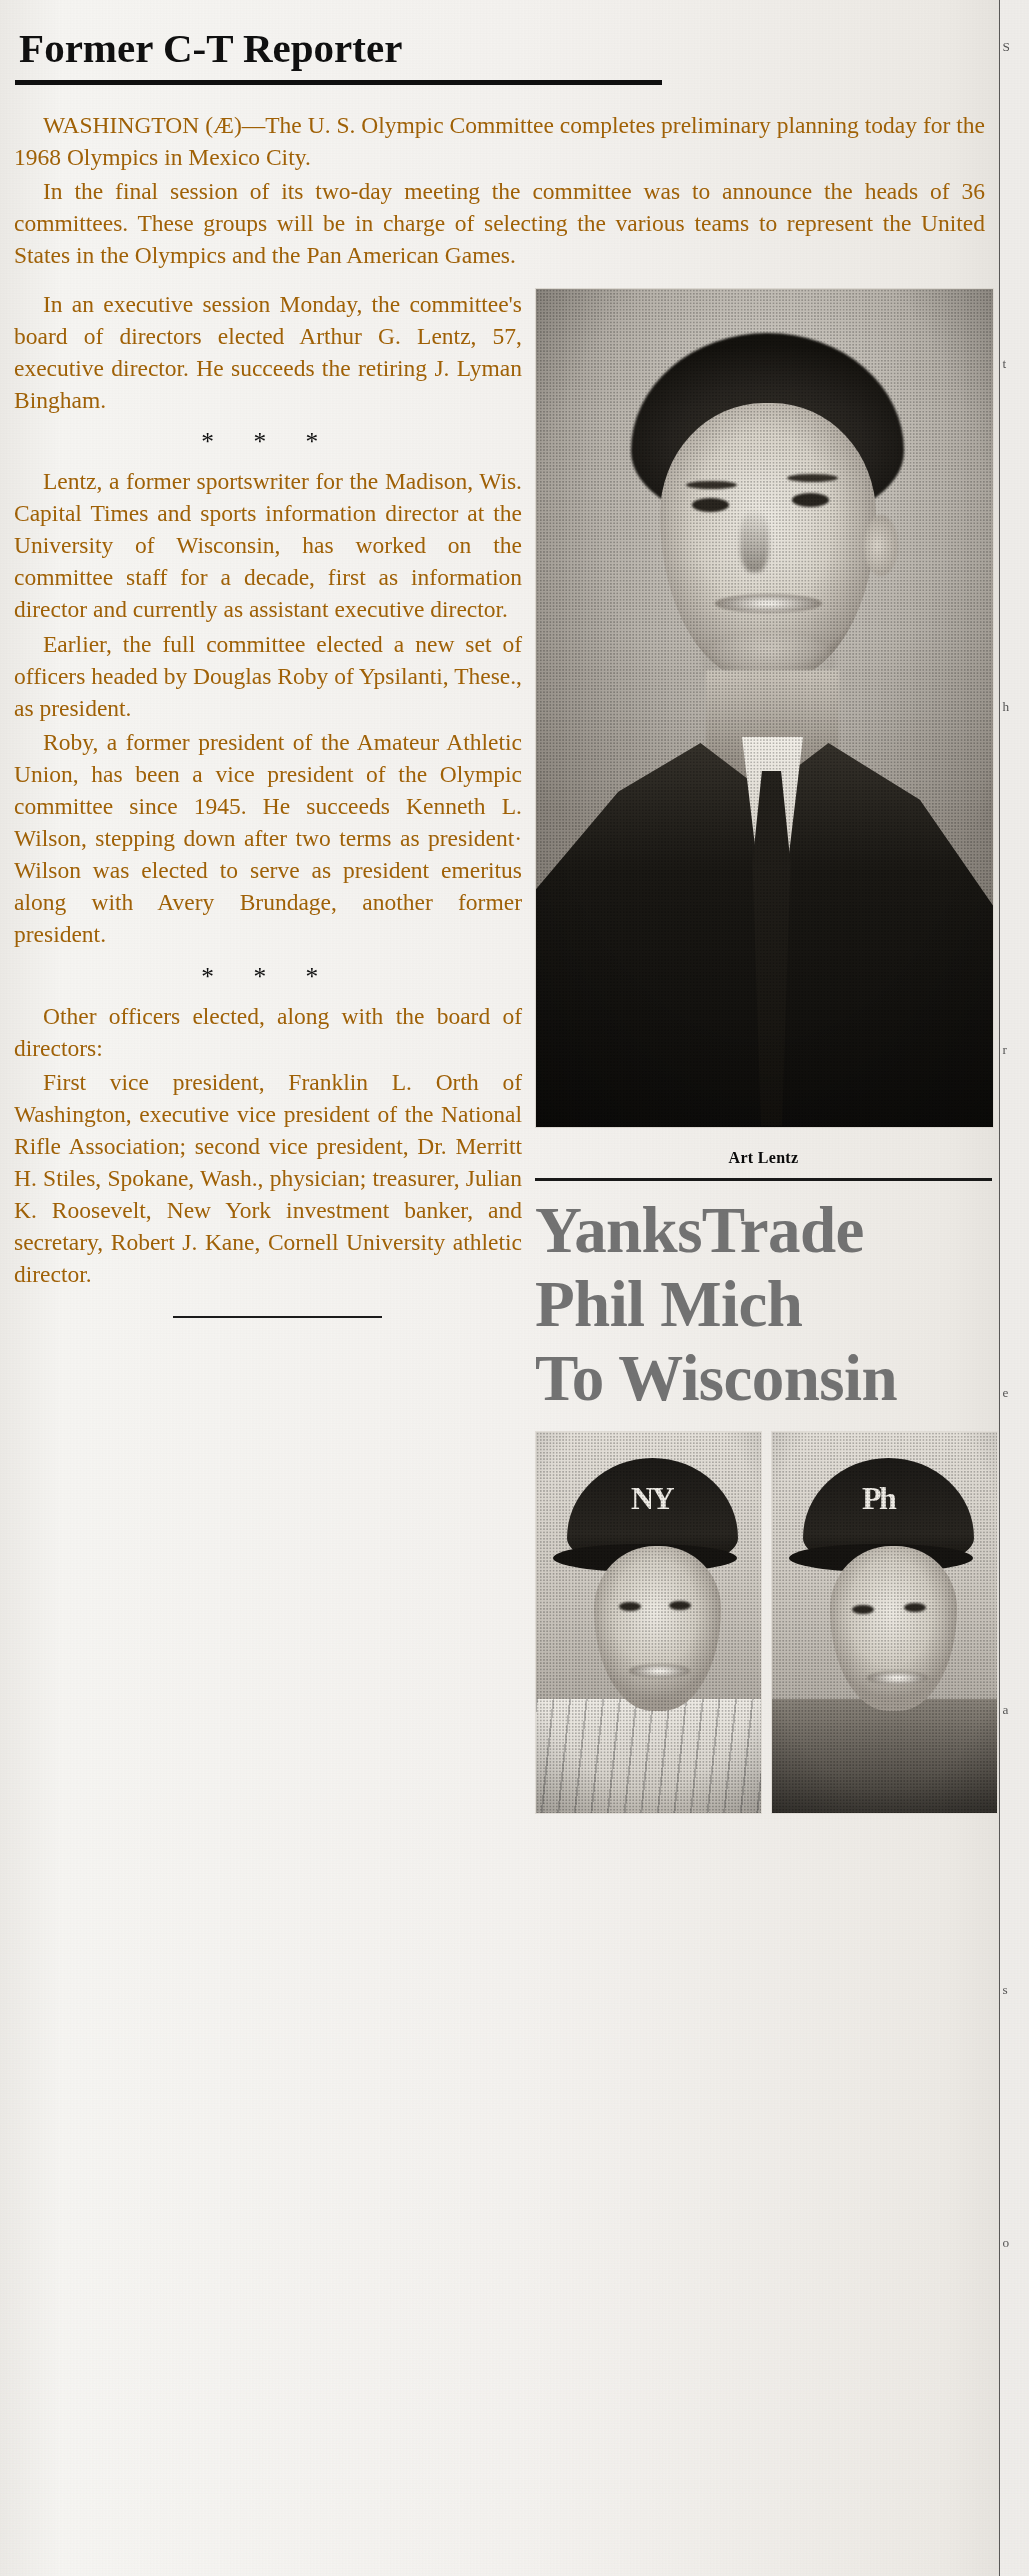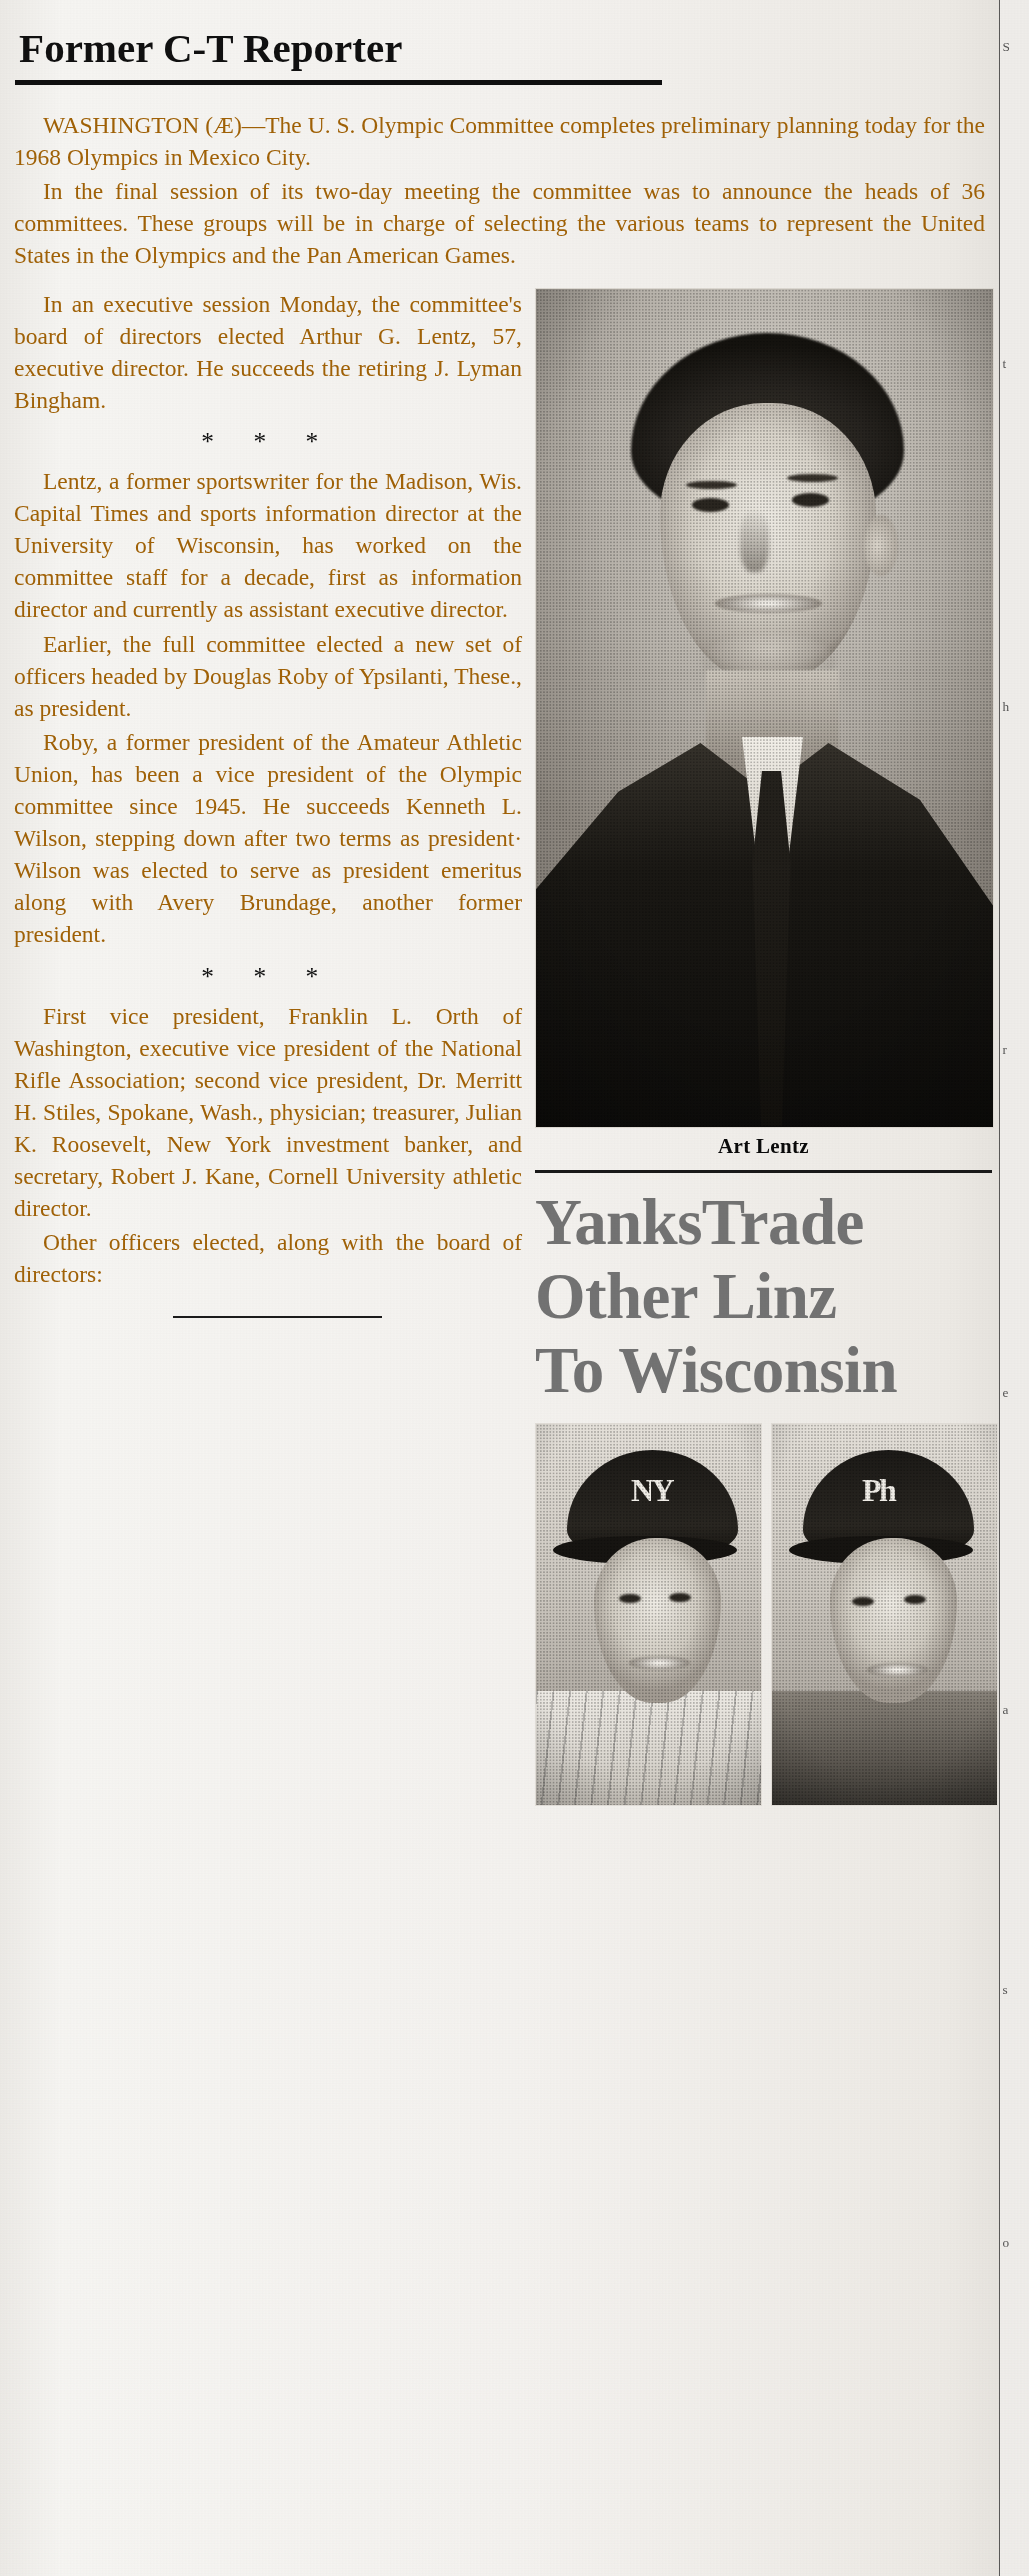--- a/index.html
+++ b/index.html
@@ -154,23 +154,23 @@
     width: 457px;
     height: 838px;
     position: relative;
     overflow: hidden;
     background: #cfcbc4;
     border: 1.3px solid #ddd9d2;
   }
   .photo-caption {
     font-family: "Liberation Serif", serif;
     font-weight: bold;
-    font-size: 21px;
+    font-size: 16px;
     text-align: center;
-    margin-top: 6px;
+    margin-top: 21px;
     letter-spacing: 0.3px;
   }
   .photo-rule {
     margin-top: 11.4px;
     height: 3.2px;
     background: #1a1a1a;
     width: 457px;
   }
 
   
@@ -446,21 +446,21 @@
           <div class="p-shirt"></div>
           <div class="p-tie"></div>
           <div class="p-vignette"></div>
           <div class="halftone"></div>
         </div>
         <div class="photo-caption">Art Lentz</div>
         <div class="photo-rule"></div>
 
         <div class="sub-headline">
           <span>YanksTrade</span>
-          <span>Other Linz</span>
+          <span>Phil Mich</span>
           <span>To Wisconsin</span>
         </div>
 
         <div class="ball-photos">
           <div class="ball-photo">
             <div class="bp-bg"></div>
             <div class="bp-body"></div>
             <div class="bp-stripes"></div>
             <div class="bp-cap"></div>
             <div class="bp-brim"></div>
@@ -488,22 +488,22 @@
         </div>
       </div>
 
       <div class="text-col">
         <p class="body-p indent">In an executive session Monday, the committee's board of directors elected Arthur G. Lentz, 57, executive director. He succeeds the retiring J. Lyman Bingham.</p>
         <div class="dots">* * *</div>
         <p class="body-p indent">Lentz, a former sportswriter for the Madison, Wis. Capital Times and sports information director at the University of Wisconsin, has worked on the committee staff for a decade, first as information director and currently as assistant executive director.</p>
         <p class="body-p indent">Earlier, the full committee elected a new set of officers headed by Douglas Roby of Ypsilanti, These., as president.</p>
         <p class="body-p indent">Roby, a former president of the Amateur Athletic Union, has been a vice president of the Olympic committee since 1945. He succeeds Kenneth L. Wilson, stepping down after two terms as president· Wilson was elected to serve as president emeritus along with Avery Brundage, another former president.</p>
         <div class="dots">* * *</div>
+        <p class="body-p indent">Other officers elected, along with the board of directors:</p>
         <p class="body-p indent">First vice president, Franklin L. Orth of Washington, executive vice president of the National Rifle Association; second vice president, Dr. Merritt H. Stiles, Spokane, Wash., physician; treasurer, Julian K. Roosevelt, New York investment banker, and secretary, Robert J. Kane, Cornell University athletic director.</p>
-        <p class="body-p indent">Other officers elected, along with the board of directors:</p>
         <div class="bottom-rule"></div>
       </div>
 
     </div>
   </div>
 
   <div class="right-rule"></div>
   <div class="right-sliver">
     <div class="sliver-text" style="top:38px;">S</div>
     <div class="sliver-text" style="top:355px;">t</div>

